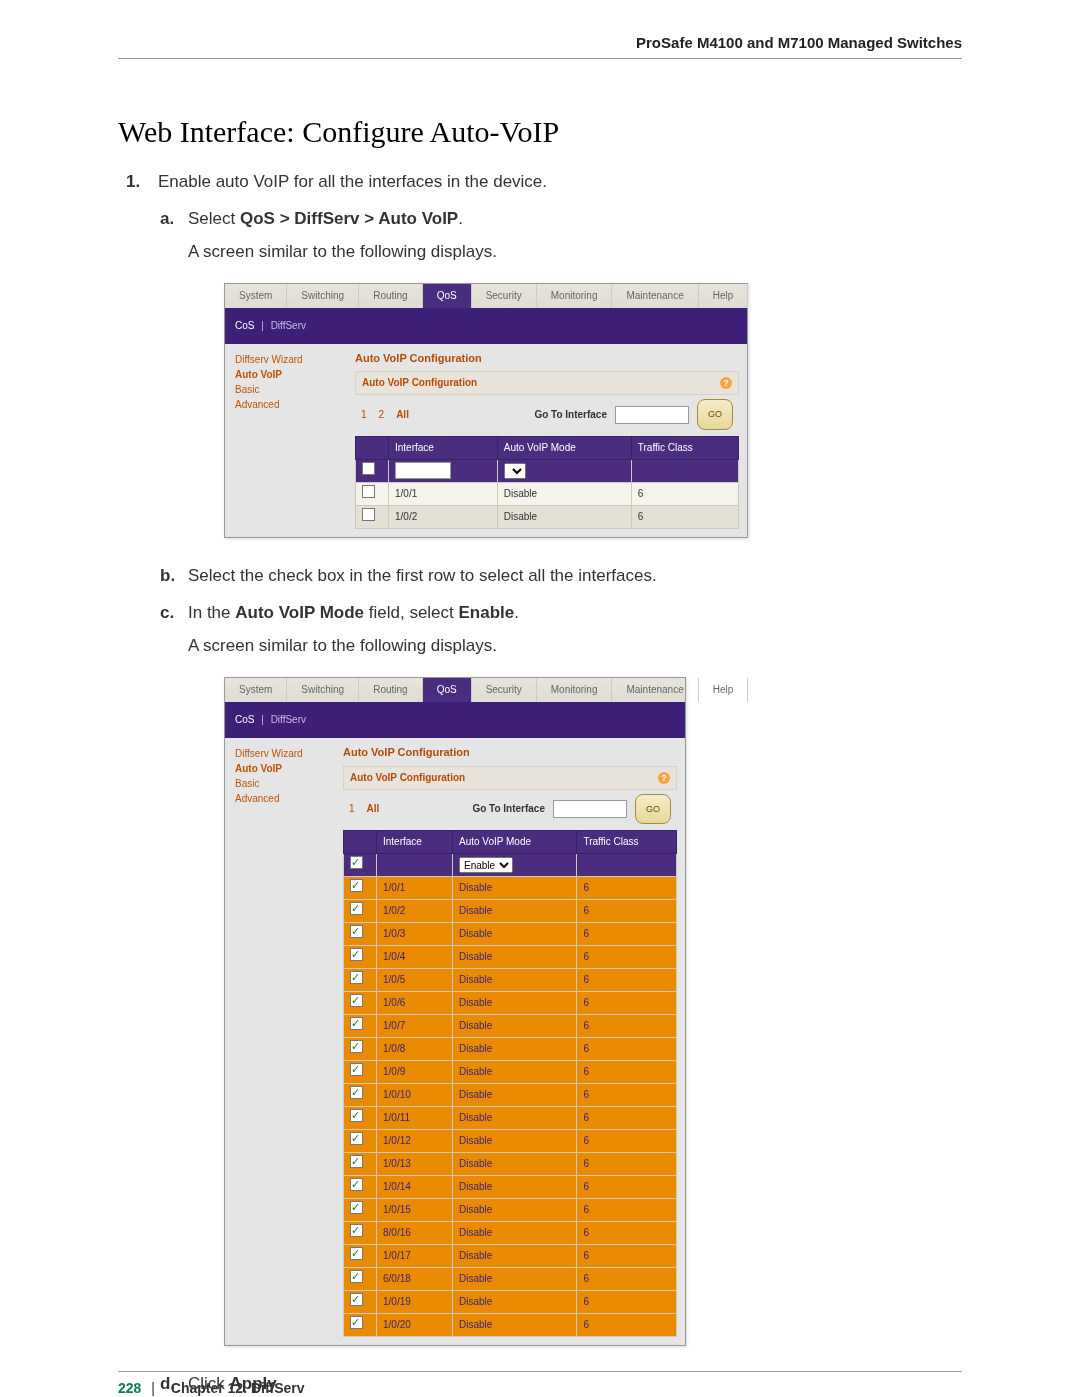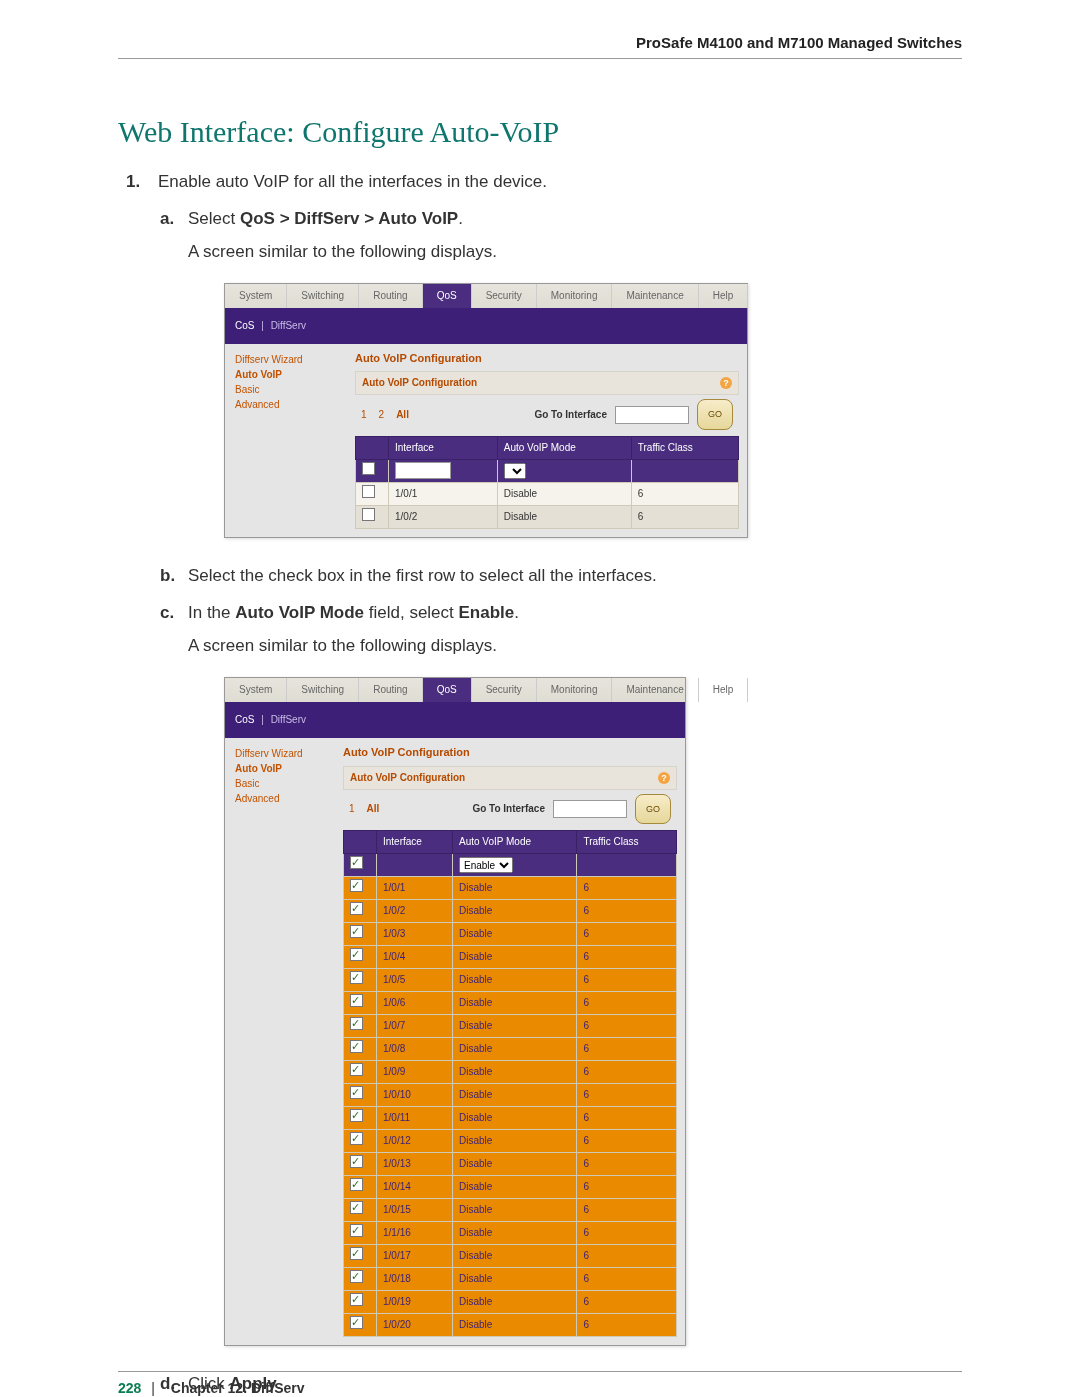--- a/index.html
+++ b/index.html
@@ -22,21 +22,21 @@
     font-weight: bold;
     font-size: 15px;
     color: #222;
     margin-bottom: 6px;
   }
   hr.topline { border: 0; border-top: 1px solid #999; }
   h1.section-title {
     font-family: Georgia, 'Times New Roman', serif;
     font-weight: normal;
     font-size: 30px;
-    color: #0f766e;
+    color: #000000;
     margin: 56px 0 20px 0;
   }
   ol.steps {
     list-style: none;
     padding-left: 40px;
     margin: 0;
   }
   ol.steps > li {
     margin-bottom: 12px;
     position: relative;
@@ -431,33 +431,33 @@
                           <td>6</td>
                         </tr>
                         <tr>
                           <td><span class="chk checked"></span></td>
                           <td>1/0/15</td>
                           <td>Disable</td>
                           <td>6</td>
                         </tr>
                         <tr>
                           <td><span class="chk checked"></span></td>
-                          <td>1/1/16</td>
+                          <td>8/0/16</td>
                           <td>Disable</td>
                           <td>6</td>
                         </tr>
                         <tr>
                           <td><span class="chk checked"></span></td>
                           <td>1/0/17</td>
                           <td>Disable</td>
                           <td>6</td>
                         </tr>
                         <tr>
                           <td><span class="chk checked"></span></td>
-                          <td>1/0/18</td>
+                          <td>6/0/18</td>
                           <td>Disable</td>
                           <td>6</td>
                         </tr>
                         <tr>
                           <td><span class="chk checked"></span></td>
                           <td>1/0/19</td>
                           <td>Disable</td>
                           <td>6</td>
                         </tr>
                         <tr>

